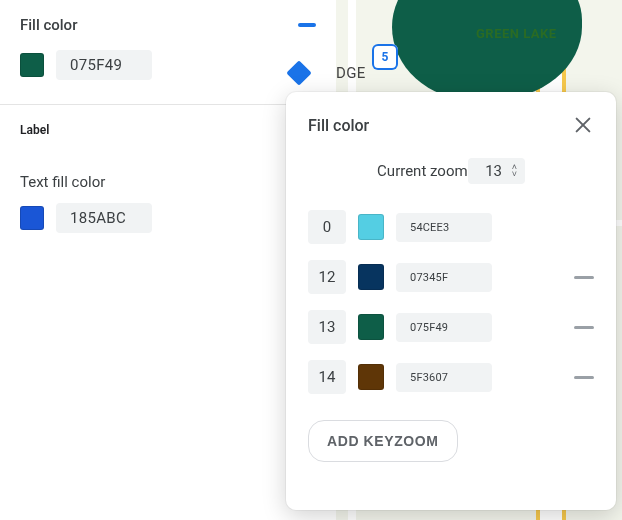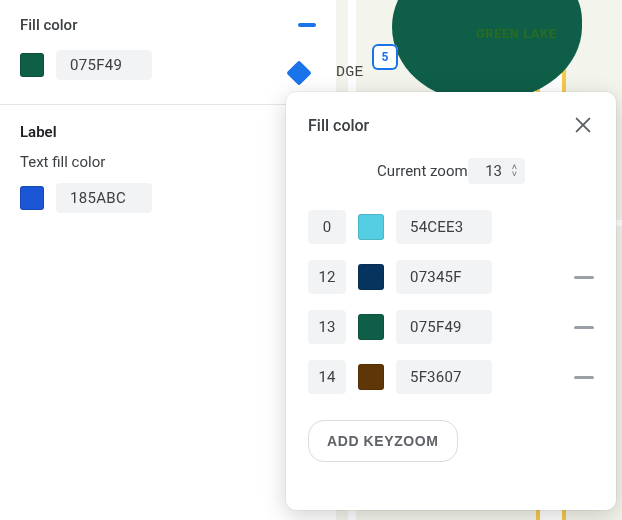--- a/index.html
+++ b/index.html
@@ -19,21 +19,21 @@
   }
   .row-head .title { font-size: 15px; font-weight: 500; color: #3c4043; }
   .minus-icon { width: 18px; height: 4px; background: #1a73e8; border-radius: 2px; display:inline-block;}
   .color-row { display: flex; align-items: center; gap: 12px; margin-top: 12px; }
   .swatch { width: 24px; height: 24px; border-radius: 3px; border: 1px solid rgba(0,0,0,0.15); }
   .hexbox {
     background: #f1f3f4; border-radius: 4px; padding: 6px 14px;
     font-size: 15px; letter-spacing: 0.3px; color: #3c4043; font-family: inherit;
     border: none; width: 96px; text-align: left;
   }
-  .subtitle { font-size: 15px; font-weight: 600; color: #202124; margin-bottom: 12px; }
+  .subtitle { font-size: 12px; font-weight: 600; color: #202124; margin-bottom: 36px; }
   .field-label { font-size: 15px; color: #3c4043; margin-bottom: 12px; margin-top: 4px; }
   .radio-row { display: flex; align-items: center; gap: 22px; margin-bottom: 24px; }
   .radio-item { display:flex; align-items:center; gap:8px; cursor:pointer; }
   .radio { width:22px; height:22px; border:2px solid #5f6368; border-radius:50%; display:inline-block; }
   .radio-label { font-size:15px; color:#3c4043; }
   .group { margin-bottom: 20px; }
 
   
   .map {
     position:absolute; left:336px; top:0; width:286px; height:520px;
@@ -41,21 +41,21 @@
     overflow:hidden;
   }
   .lake { position:absolute; }
   .lake1 { left:56px; top:-40px; width:190px; height:140px; background:#0e5e48; border-radius: 40% 40% 50% 45% / 50% 45% 55% 55%; }
   .road { position:absolute; background:#fff; }
   .roadV1 { left:12px; top:0; width:8px; height:520px; }
   .roadV2 { left:200px; top:0; width:30px; height:520px; background: linear-gradient(90deg,#f6c84c 0,#f6c84c 4px,#fff 4px,#fff 26px,#f6c84c 26px,#f6c84c 30px);}
   .roadH { left:0; top:220px; width:286px; height:6px; }
   .shield { position:absolute; left:36px; top:44px; width:26px; height:26px; background:#fff; border-radius:6px; display:flex;align-items:center;justify-content:center; font-size:12px;font-weight:700;color:#1a73e8; box-shadow:0 0 0 2px #1a73e8 inset;}
   .map-label { position:absolute; left:140px; top:26px; font-size:13px; font-weight:700; color:#2a6b24; letter-spacing:0.5px;}
-  .map-label2 { position:absolute; left:0px; top:64px; font-size:15px; font-weight:400; color:#444; letter-spacing:0.3px;font-family:Liberation Mono, monospace;}
+  .map-label2 { position:absolute; left:0px; top:64px; font-size:15px; font-weight:400; color:#444; letter-spacing:0.3px;}
 
   
   .diamond {
     position:absolute; left:290px; top:64px; width:18px; height:18px;
     background:#1a73e8; transform: rotate(45deg); border-radius:2px;
     box-shadow: 0 0 0 3px #fff;
   }
 
   
   .popover {
@@ -76,21 +76,21 @@
 
   .zoom-row { display:flex; align-items:center; justify-content:center; margin-bottom: 26px; }
   .zoom-label { font-size:15px; color:#3c4043; }
   .stepper { display:flex; align-items:center; background:#f1f3f4; border-radius:4px; padding:4px 8px 4px 14px; gap:6px;}
   .stepper-val { font-size:15px; color:#3c4043; min-width:24px; text-align:center;}
   .stepper-arrows { display:flex; flex-direction:column; line-height:7px; font-size:9px; color:#5f6368; cursor:pointer;}
   .stop-list { display:flex; flex-direction:column; gap:16px; }
   .stop-row { display:flex; align-items:center; gap:12px; }
   .zbox { background:#f1f3f4; border-radius:4px; width:38px; text-align:center; padding:8px 0; font-size:15px; color:#3c4043; border:none; font-family:inherit;}
   .sw { width:26px; height:26px; border-radius:3px; border:1px solid rgba(0,0,0,0.12); }
-  .hexval { background:#f1f3f4; border-radius:4px; padding:8px 14px; font-size:15px; color:#3c4043; border:none; width:96px; font-family:inherit; letter-spacing:0.2px;}
+  .hexval { background:#f1f3f4; border-radius:4px; padding:8px 14px; font-size:11px; color:#3c4043; border:none; width:96px; font-family:inherit; letter-spacing:0.2px;}
   .dash { flex:1; display:flex; justify-content:flex-end;}
   .dash span{ width:20px; height:3px; background:#9aa0a6; border-radius:2px; display:inline-block;}
 
   .add-btn {
     margin-top:26px; align-self:flex-start;
     border:1px solid #dadce0; background:#fff; color:#5f6368;
     font-size:14px; font-weight:600; letter-spacing:0.6px;
     padding:12px 18px; border-radius:16px; cursor:pointer;
   }
 </style>

